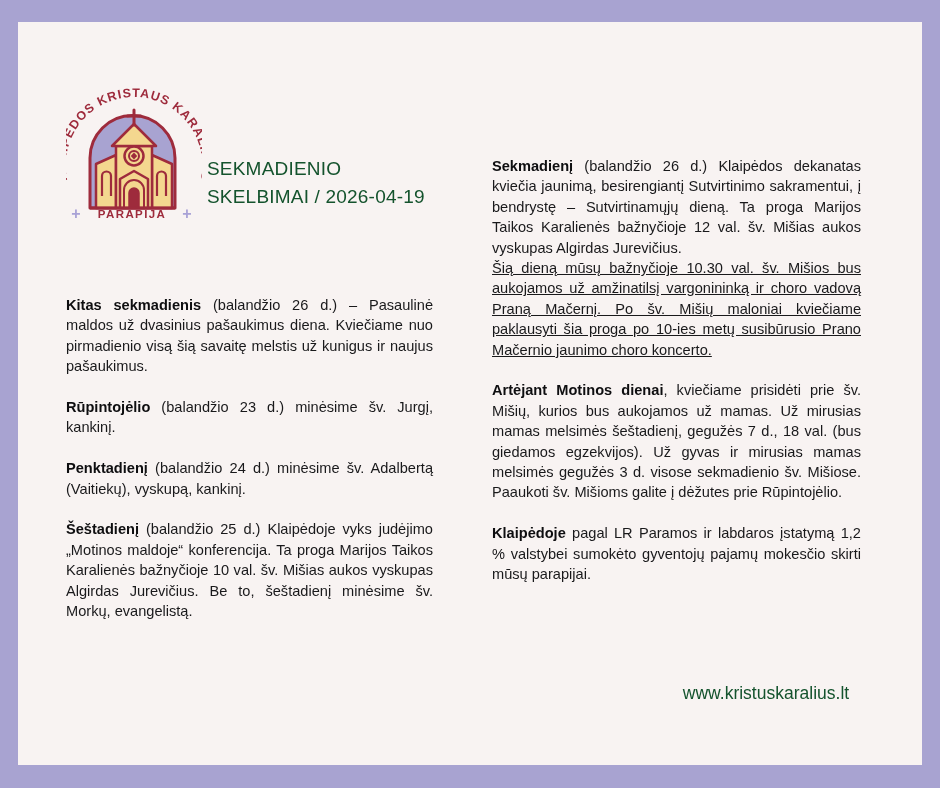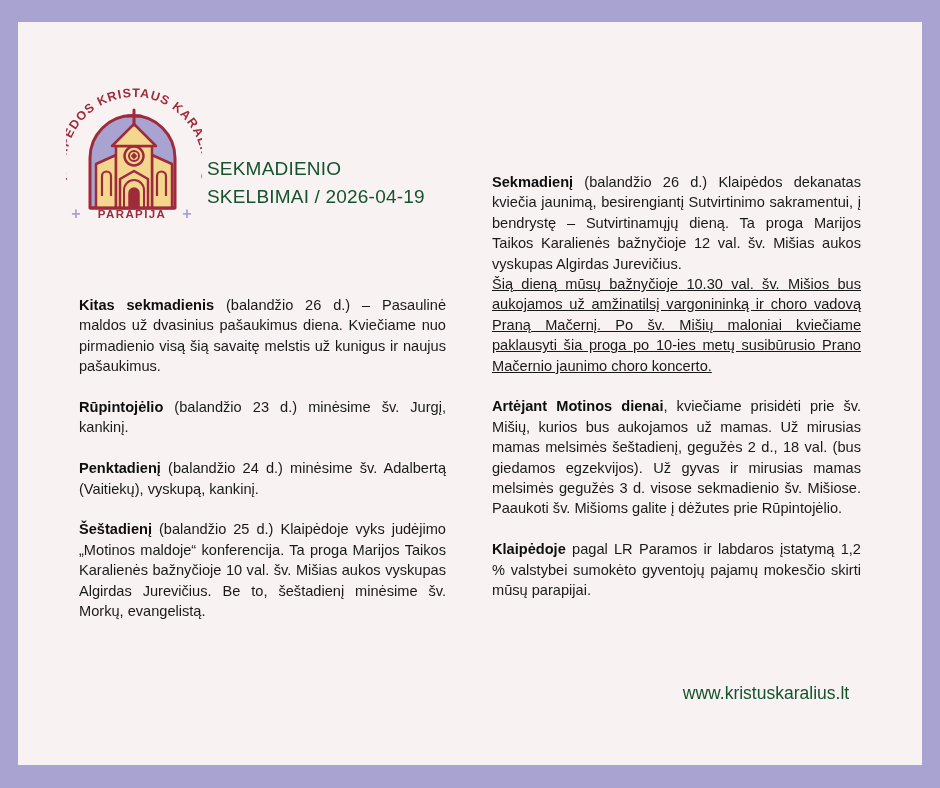--- a/index.html
+++ b/index.html
@@ -61,22 +61,22 @@
     position:absolute;
     font-size:14.6px;
     line-height:20.4px;
     color:#19191b;
     text-align:justify;
   }
   .col p{margin:0 0 20.4px 0;}
   .col p:last-child{margin-bottom:0;}
   .col strong{font-weight:bold;color:#0e0e10;}
   .col .block{display:block;text-decoration:underline;}
-  .col-left{left:61px;top:273px;width:367px;}
-  .col-right{left:474px;top:150px;width:369px;}
+  .col-left{left:48px;top:273px;width:367px;}
+  .col-right{left:474px;top:134px;width:369px;}
   
   .footer{
     position:absolute;
     left:597px;top:661px;width:302px;
     text-align:center;
     font-size:17.5px;
     color:#14532d;
   }
 </style>
 </head>
@@ -135,20 +135,20 @@
 
     <div class="col col-left">
       <p><strong>Kitas sekmadienis</strong><span> (balandžio 26 d.) – Pasaulinė maldos už dvasinius pašaukimus diena. Kviečiame nuo pirmadienio visą šią savaitę melstis už kunigus ir naujus pašaukimus.</span></p>
       <p><strong>Rūpintojėlio</strong><span> (balandžio 23 d.) minėsime šv. Jurgį, kankinį.</span></p>
       <p><strong>Penktadienį</strong><span> (balandžio 24 d.) minėsime šv. Adalbertą (Vaitiekų), vyskupą, kankinį.</span></p>
       <p><strong>Šeštadienį</strong><span> (balandžio 25 d.) Klaipėdoje vyks judėjimo „Motinos maldoje“ konferencija. Ta proga Marijos Taikos Karalienės bažnyčioje 10 val. šv. Mišias aukos vyskupas Algirdas Jurevičius. Be to, šeštadienį minėsime šv. Morkų, evangelistą.</span></p>
     </div>
 
     <div class="col col-right">
       <p><strong>Sekmadienį</strong><span> (balandžio 26 d.) Klaipėdos dekanatas kviečia jaunimą, besirengiantį Sutvirtinimo sakramentui, į bendrystę – Sutvirtinamųjų dieną. Ta proga Marijos Taikos Karalienės bažnyčioje 12 val. šv. Mišias aukos vyskupas Algirdas Jurevičius.</span><span class="block">Šią dieną mūsų bažnyčioje 10.30 val. šv. Mišios bus aukojamos už amžinatilsį vargonininką ir choro vadovą Praną Mačernį. Po šv. Mišių maloniai kviečiame paklausyti šia proga po 10-ies metų susibūrusio Prano Mačernio jaunimo choro koncerto.</span></p>
-      <p><strong>Artėjant Motinos dienai</strong><span>, kviečiame prisidėti prie šv. Mišių, kurios bus aukojamos už mamas. Už mirusias mamas melsimės  šeštadienį, gegužės 2 d., 18 val. (bus giedamos egzekvijos). Už gyvas ir mirusias mamas melsimės gegužės 3 d. visose sekmadienio šv. Mišiose. Paaukoti šv. Mišioms galite į dėžutes prie Rūpintojėlio.</span></p>
+      <p><strong>Artėjant Motinos dienai</strong><span>, kviečiame prisidėti prie šv. Mišių, kurios bus aukojamos už mamas. Už mirusias mamas melsimės  šeštadienį, gegužės 7 d., 18 val. (bus giedamos egzekvijos). Už gyvas ir mirusias mamas melsimės gegužės 3 d. visose sekmadienio šv. Mišiose. Paaukoti šv. Mišioms galite į dėžutes prie Rūpintojėlio.</span></p>
       <p><strong>Klaipėdoje</strong><span> pagal LR Paramos ir labdaros įstatymą 1,2 % valstybei sumokėto gyventojų pajamų mokesčio skirti mūsų parapijai.</span></p>
     </div>
 
     <div class="footer">www.kristuskaralius.lt</div>
 
   </div>
 </div>
 
 </body></html>

